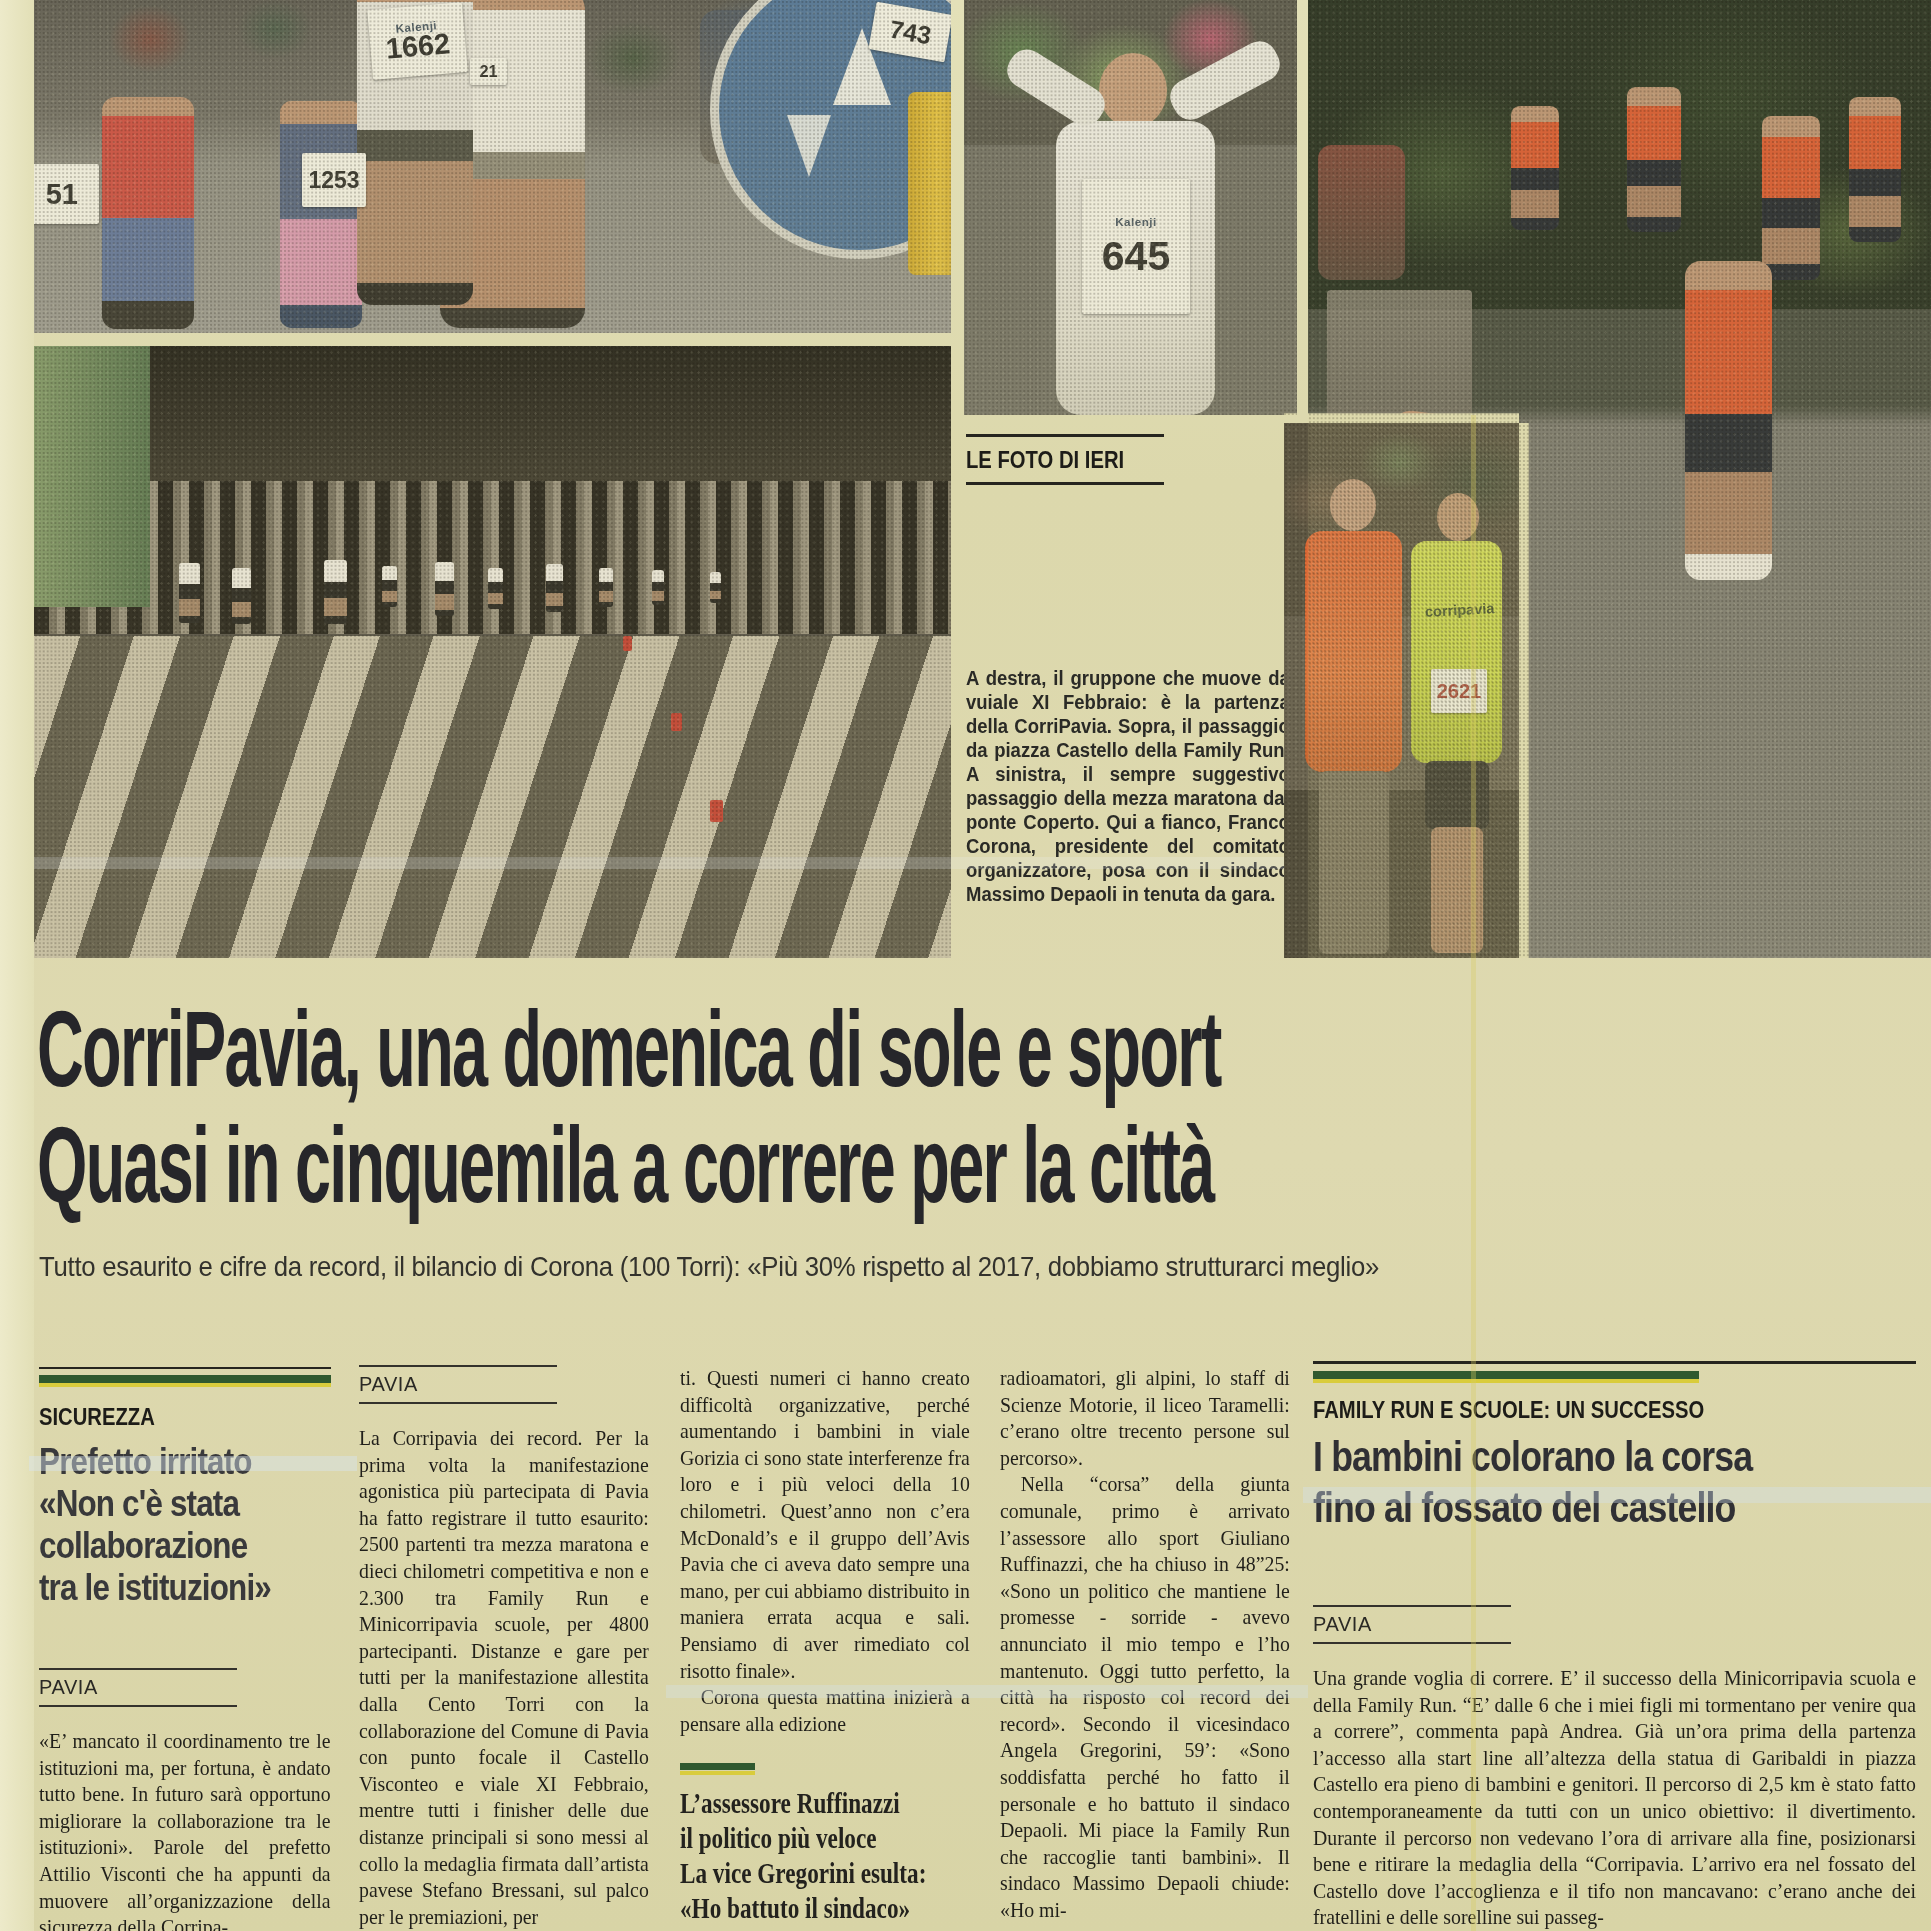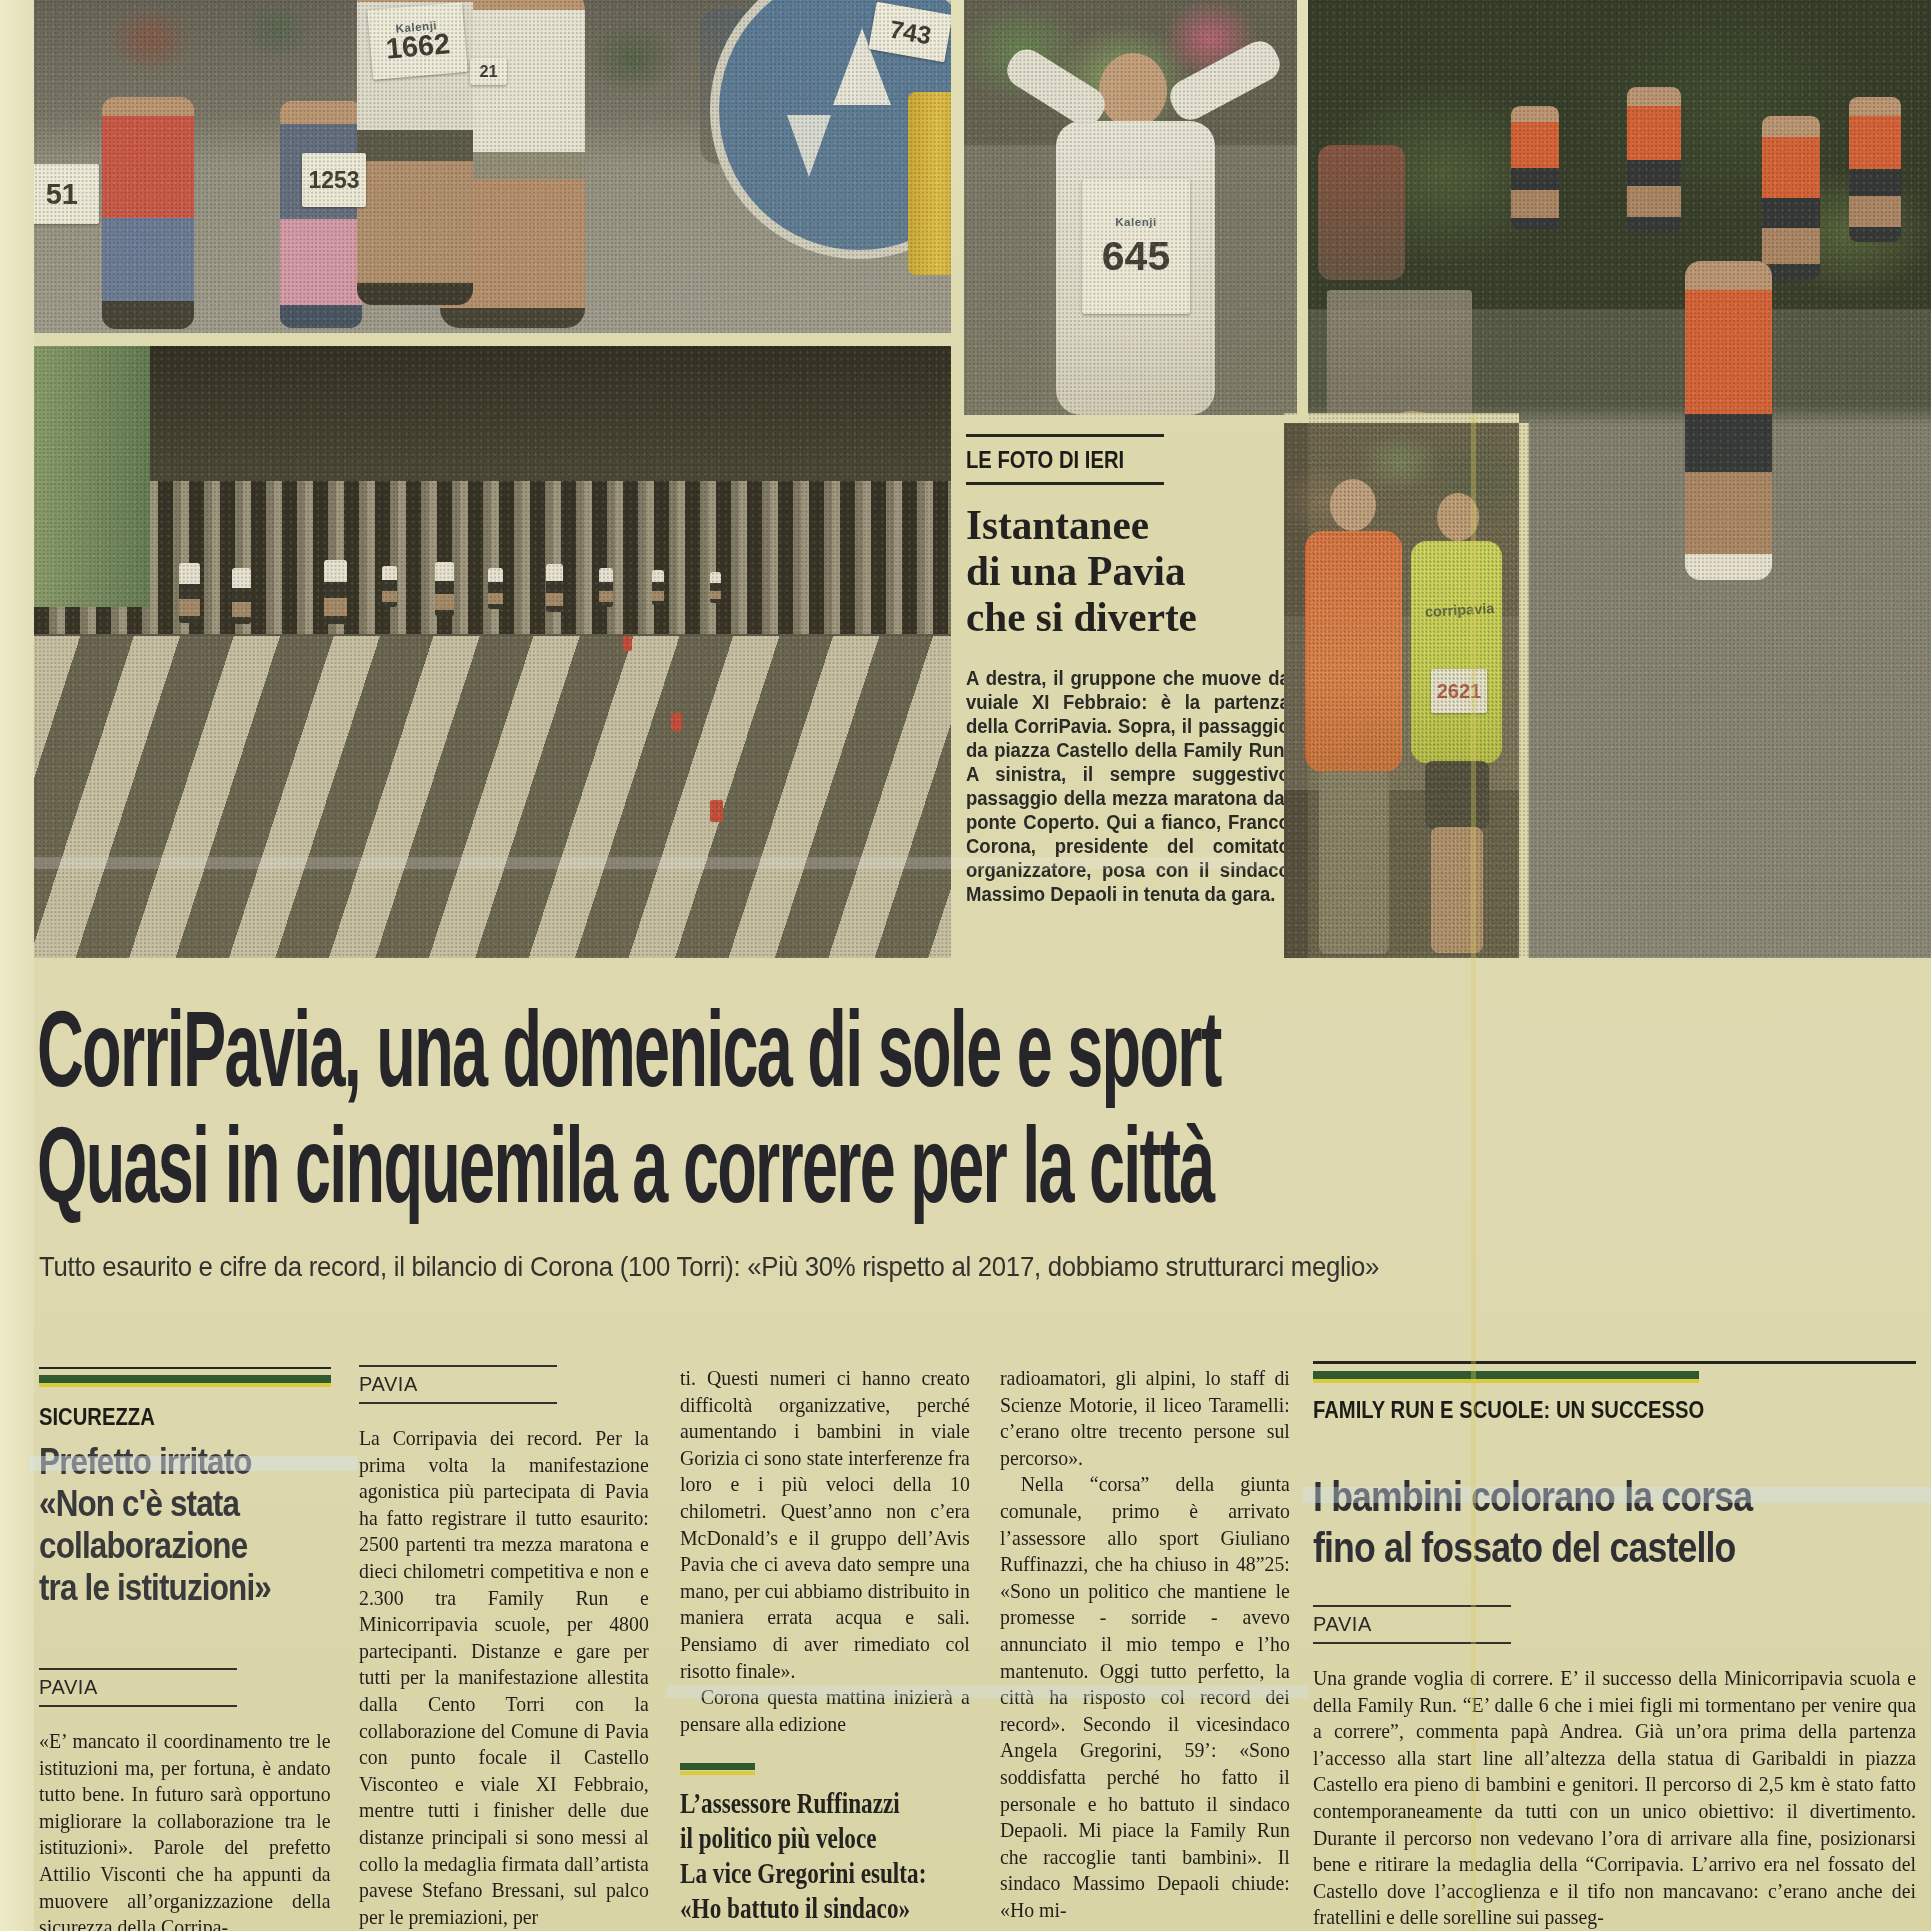--- a/index.html
+++ b/index.html
@@ -173,25 +173,20 @@
   <div class="mini" style="left:676px;top:226px;width:10.6px;height:31px;"></div>
   <div class="cone" style="left:589px;top:290px;"></div>
   <div class="cone" style="left:637px;top:367px;width:10.6px;height:18.3px;"></div>
   <div class="cone" style="left:676px;top:454px;width:12.6px;height:22px;"></div>
 </div>
 
 <div class="abs" style="left:966px;top:434px;width:322px;height:541px;">
   <div class="hrule" style="left:0;top:0;width:198px;height:2.9px;"></div>
   <div class="abs kicker" style="left:0;top:13.5px;">LE FOTO DI IERI</div>
   <div class="hrule" style="left:0;top:48px;width:198px;height:2.9px;"></div>
-  <div class="abs" style="left:0;top:68px;">
-    <div class="fototitle">Istantanee</div>
-    <div class="fototitle">di una Pavia</div>
-    <div class="fototitle">che si diverte</div>
-  </div>
   <div class="abs fotocap" style="left:0;top:232px;width:350px;">A destra, il gruppone che muove da vuiale XI Febbraio: è la partenza della CorriPavia. Sopra, il passaggio da piazza Castello della Family Run. A sinistra, il sempre suggestivo passaggio della mezza maratona dal ponte Coperto. Qui a fianco, Franco Corona, presidente del comitato organizzatore, posa con il sindaco Massimo Depaoli in tenuta da gara.</div>
 </div>
 
 <div class="photo" style="left:1284px;top:423px;width:235px;height:535px;z-index:2;
      box-shadow:9.7px 0 0 #ddd9ae,0 -9.7px 0 #ddd9ae;
      background-color:#4e4738;
      background-image:
        radial-gradient(68px 48px at 39px 77px,#6a5744,transparent 70%),
        radial-gradient(87px 68px at 193px 58px,#3c4433,transparent 75%),
        radial-gradient(58px 43px at 116px 39px,#5d6b4a,transparent 70%),
@@ -257,21 +252,21 @@
 </div>
 
 <div class="abs bodytext" style="left:1000px;top:1365px;width:322px;height:566px;overflow:hidden;">
   <p>radioamatori, gli alpini, lo staff di Scienze Motorie, il liceo Taramelli: c’erano oltre trecento persone sul percorso».</p>
   <p class="ind">Nella “corsa” della giunta comunale, primo è arrivato l’assessore allo sport Giuliano Ruffinazzi, che ha chiuso in 48”25: «Sono un politico che mantiene le promesse - sorride - avevo annunciato il mio tempo e l’ho mantenuto. Oggi tutto perfetto, la città ha risposto col record dei record». Secondo il vicesindaco Angela Gregorini, 59’: «Sono soddisfatta perché ho fatto il personale e ho battuto il sindaco Depaoli. Mi piace la Family Run che raccoglie tanti bambini». Il sindaco Massimo Depaoli chiude: «Ho mi-</p>
 </div>
 
 <div class="hrule" style="left:1313px;top:1361px;width:603px;height:2.9px;"></div>
 <div class="gbar" style="left:1313px;top:1371px;width:386px;"></div>
 <div class="abs kicker" style="left:1313px;top:1398px;">FAMILY RUN E SCUOLE: UN SUCCESSO</div>
-<div class="abs" style="left:1313px;top:1431px;margin-top:40px;">
+<div class="abs" style="left:1313px;top:1431px;">
   <div class="famhead">I bambini colorano la corsa</div>
   <div class="famhead">fino al fossato del castello</div>
 </div>
 <div class="dateline" style="left:1313px;top:1605px;">
   <div class="dl-rule"></div>
   <div class="dl-text">PAVIA</div>
   <div class="dl-rule"></div>
 </div>
 <div class="abs bodytext" style="left:1313px;top:1665px;width:670px;height:266px;overflow:hidden;">
   <p>Una grande voglia di correre. E’ il successo della Minicorripavia scuola e della Family Run. “E’ dalle 6 che i miei figli mi tormentano per venire qua a correre”, commenta papà Andrea. Già un’ora prima della partenza l’accesso alla start line all’altezza della statua di Garibaldi in piazza Castello era pieno di bambini e genitori. Il percorso di 2,5 km è stato fatto contemporaneamente da tutti con un unico obiettivo: il divertimento. Durante il percorso non vedevano l’ora di arrivare alla fine, posizionarsi bene e ritirare la medaglia della “Corripavia. L’arrivo era nel fossato del Castello dove l’accoglienza e il tifo non mancavano: c’erano anche dei fratellini e delle sorelline sui passeg-</p>

